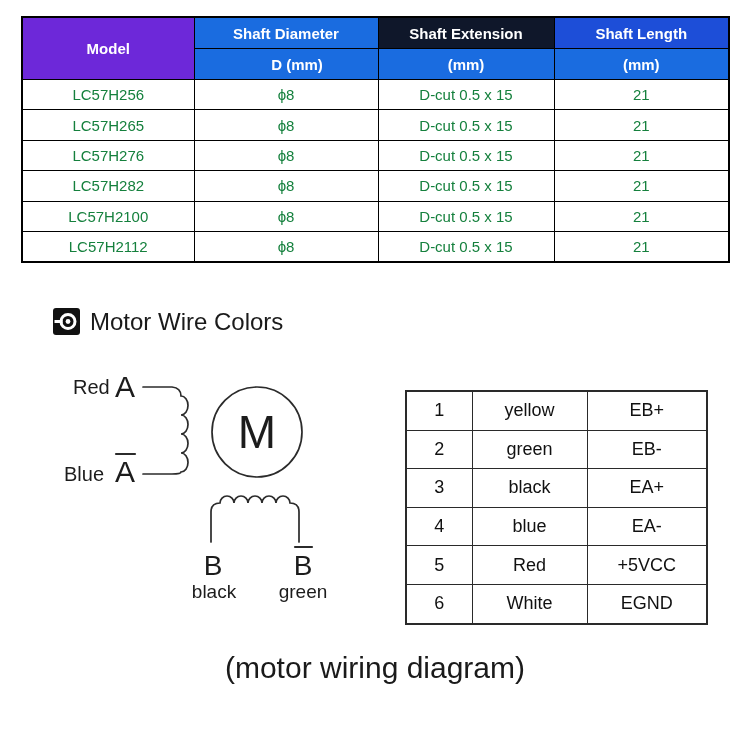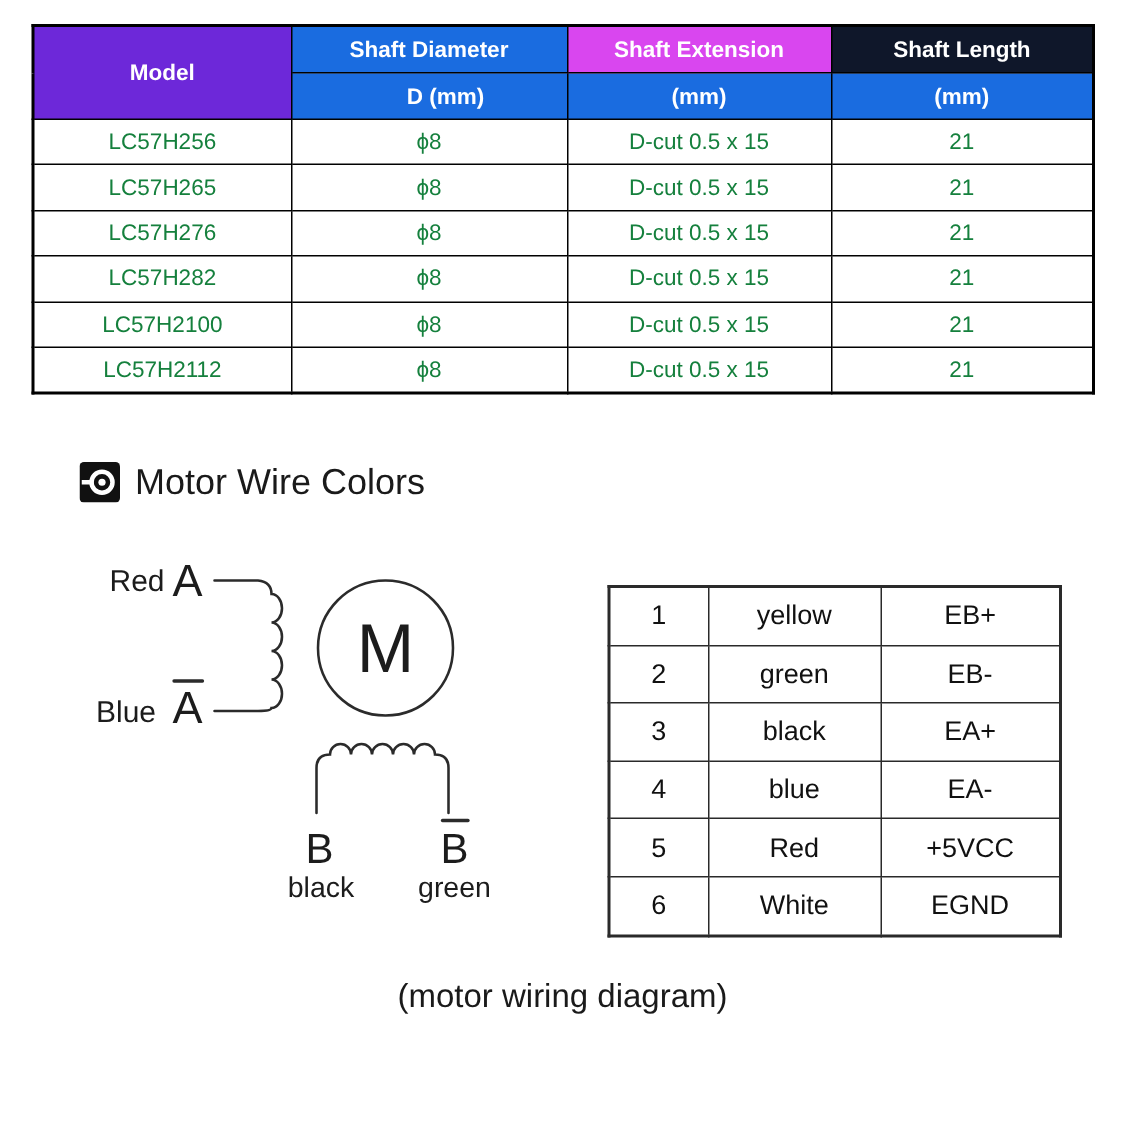--- a/index.html
+++ b/index.html
@@ -60,41 +60,41 @@
   .enc-col-pin   { width: 66px; }
   .enc-col-color { width: 115px; }
   .enc-col-sig   { width: 120px; }
 
   
   #wiring-svg { position: absolute; left: 40px; top: 372px; }
 
   
   .caption {
     position: absolute; left: 0; right: 0; top: 651px;
-    text-align: center; font-size: 22px; color: #1a1a1a;
+    text-align: center; font-size: 30px; color: #1a1a1a;
   }
 </style>
 </head>
 <body>
 
 <div class="page">
 
   <table class="spec">
     <colgroup>
       <col class="col-model">
         <col class="col-diam">
         <col class="col-ext">
         <col class="col-len">
     </colgroup>
     <thead>
       <tr>
         <th rowspan="2" style="background: #6d28d9;">Model</th>
         <th style="background: rgb(26, 108, 224); margin-top: 25px;">Shaft Diameter</th>
-        <th style="background: #d946ef;">Shaft Extension</th>
-        <th style="background: #0f172a;">Shaft Length</th>
+        <th style="background: #0f172a;">Shaft Extension</th>
+        <th style="background: #1d4ed8;">Shaft Length</th>
       </tr>
       <tr>
         <th style="background: rgb(26, 108, 224); padding-left: 22px;">D (mm)</th>
         <th style="background: rgb(26, 108, 224);">(mm)</th>
         <th style="background: rgb(26, 108, 224);">(mm)</th>
       </tr>
     </thead>
     <tbody>
       <tr>
         <td>LC57H256</td>

